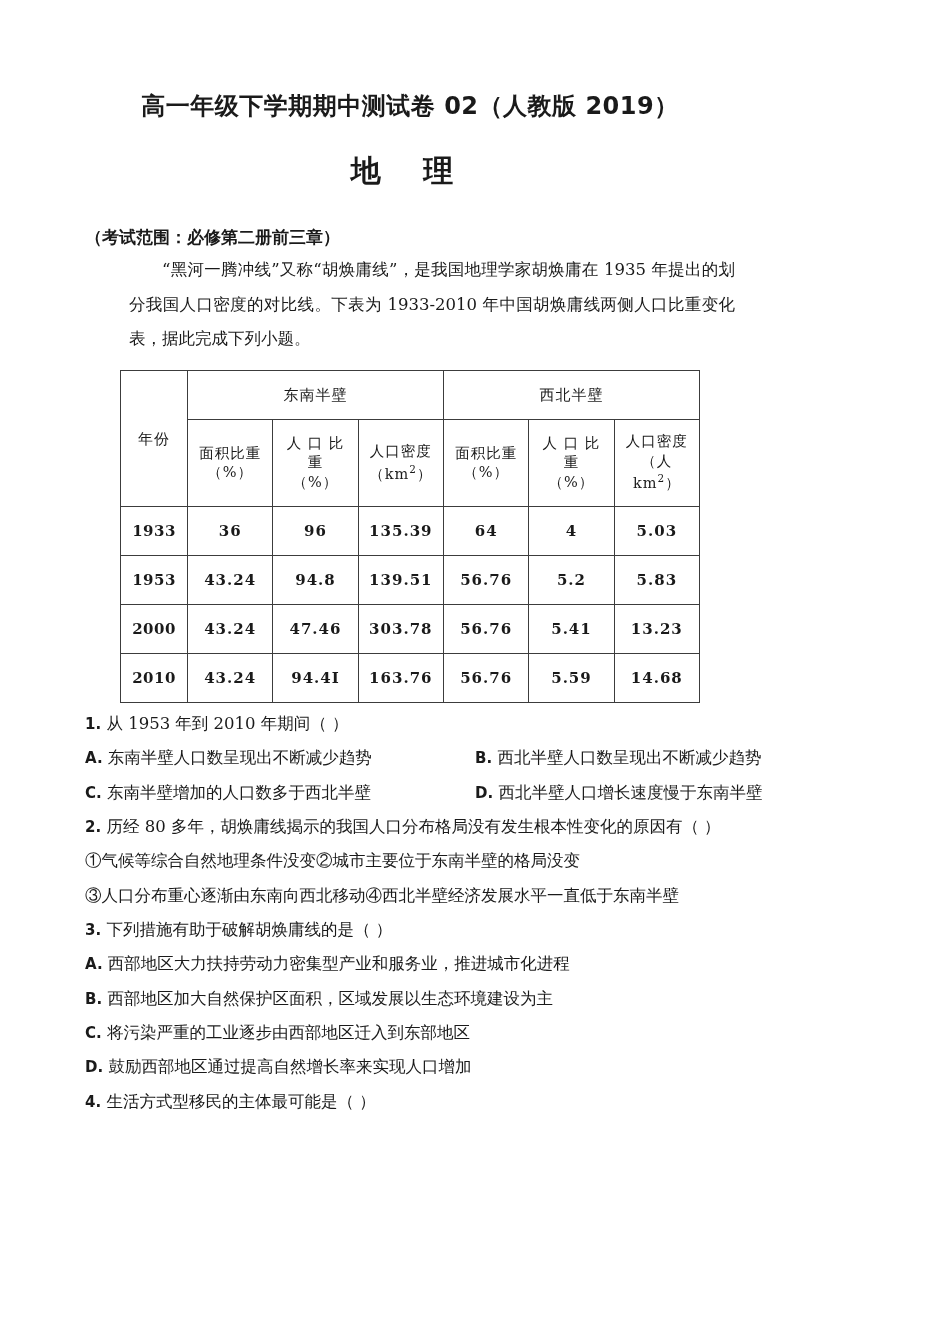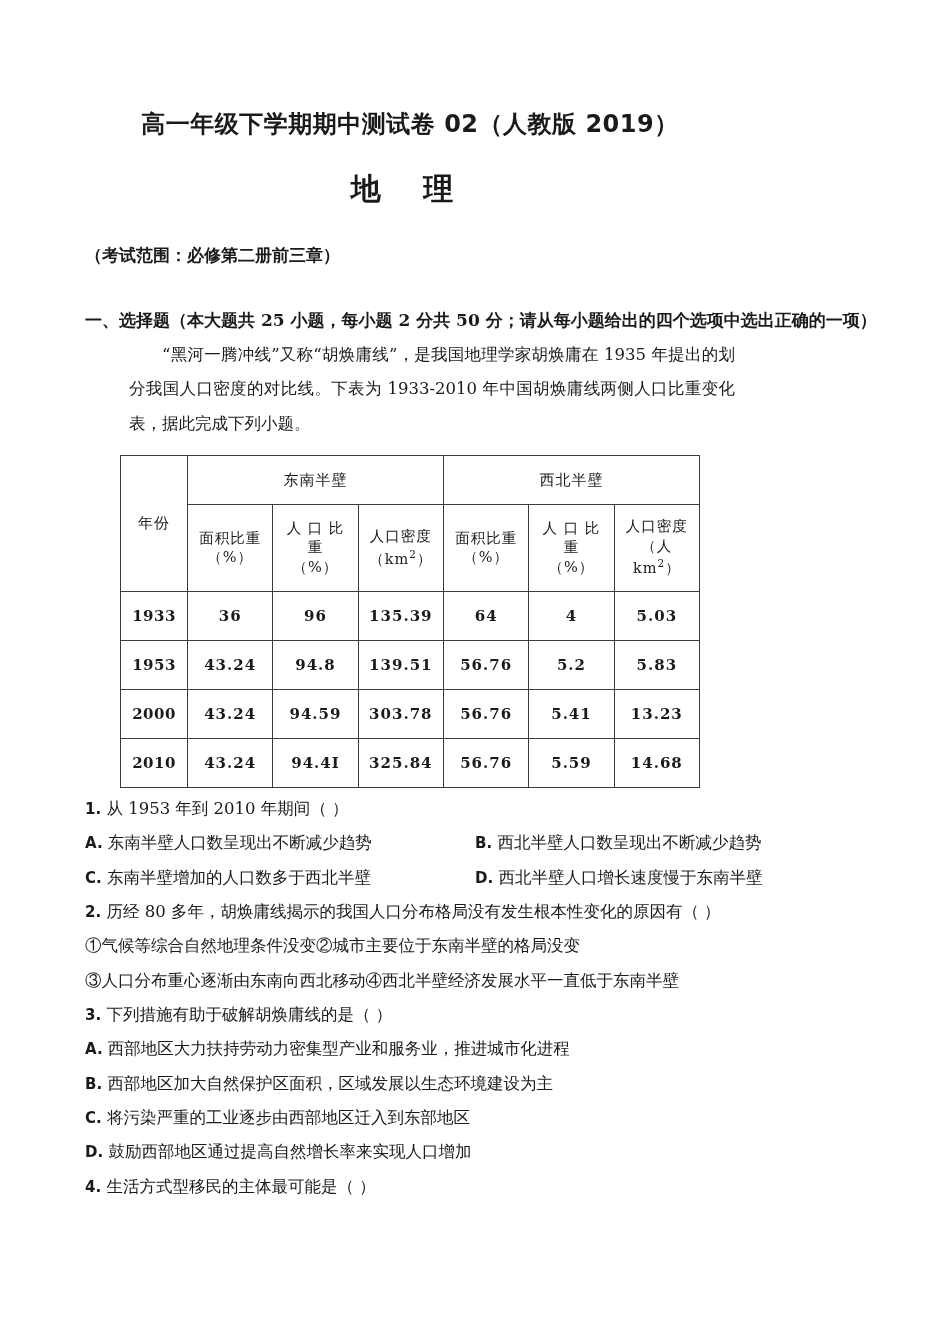--- a/index.html
+++ b/index.html
@@ -13,21 +13,21 @@
     font-family: "DejaVu Serif", "Liberation Serif", serif;
     color: #1a1a1a;
     position: relative;
     overflow: hidden;
   }
   .page {
     position: relative;
     width: 820px;
     height: 1344px;
     box-sizing: border-box;
-    padding: 18px 85px;
+    padding: 0 85px;
     border-radius: 13px;
   }
 
   
   .doc-title {
     text-align: center;
     font-family: "DejaVu Sans", "Liberation Sans", sans-serif;
     font-weight: bold;
     font-size: 24px;
     letter-spacing: 0.5px;
@@ -133,21 +133,20 @@
 </style>
 </head>
 <body>
 
 <div class="page">
 
   <div class="doc-title">高一年级下学期期中测试卷 02（人教版 2019）</div>
   <div class="doc-subject">地 理</div>
   <div class="doc-scope">（考试范围：必修第二册前三章）</div>
 
-  <div class="section-heading">一、选择题（本大题共 25 小题，每小题 2 分共 50 分；请从每小题给出的四个选项中选出正确的一项）</div>
 
   <div class="para indent">“黑河一腾冲线”又称“胡焕庸线”，是我国地理学家胡焕庸在 1935 年提出的划分我国人口密度的对比线。下表为 1933-2010 年中国胡焕庸线两侧人口比重变化表，据此完成下列小题。</div>
 
   <div class="table-wrap">
     <table class="data">
       <thead>
         <tr>
           <th class="year" rowspan="2">年份</th>
           <th class="grp" colspan="3">东南半壁</th>
           <th class="grp" colspan="3">西北半壁</th>
@@ -196,31 +195,31 @@
           <td>43.24</td>
           <td>94.8</td>
           <td>139.51</td>
           <td>56.76</td>
           <td>5.2</td>
           <td>5.83</td>
         </tr>
         <tr>
           <td class="yr">2000</td>
           <td>43.24</td>
-          <td>94.59</td>
+          <td>47.46</td>
           <td>303.78</td>
           <td>56.76</td>
           <td>5.41</td>
           <td>13.23</td>
         </tr>
         <tr>
           <td class="yr">2010</td>
           <td>43.24</td>
           <td>94.4I</td>
-          <td>325.84</td>
+          <td>163.76</td>
           <td>56.76</td>
           <td>5.59</td>
           <td>14.68</td>
         </tr>
       </tbody>
     </table>
   </div>
 
   <div class="qline">
     <span class="qnum">1.</span>

